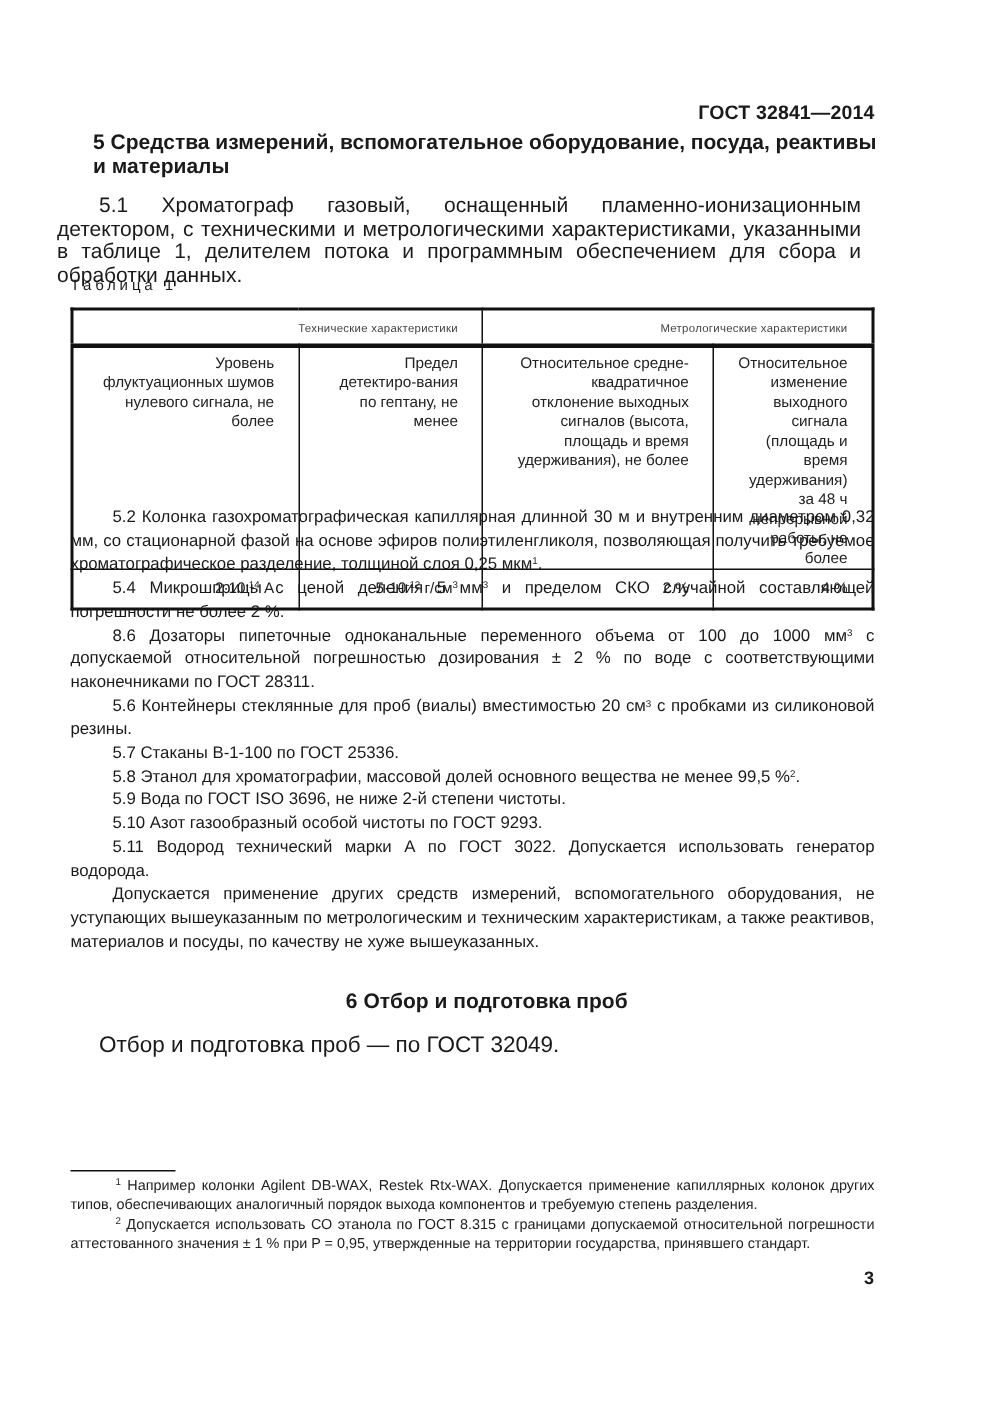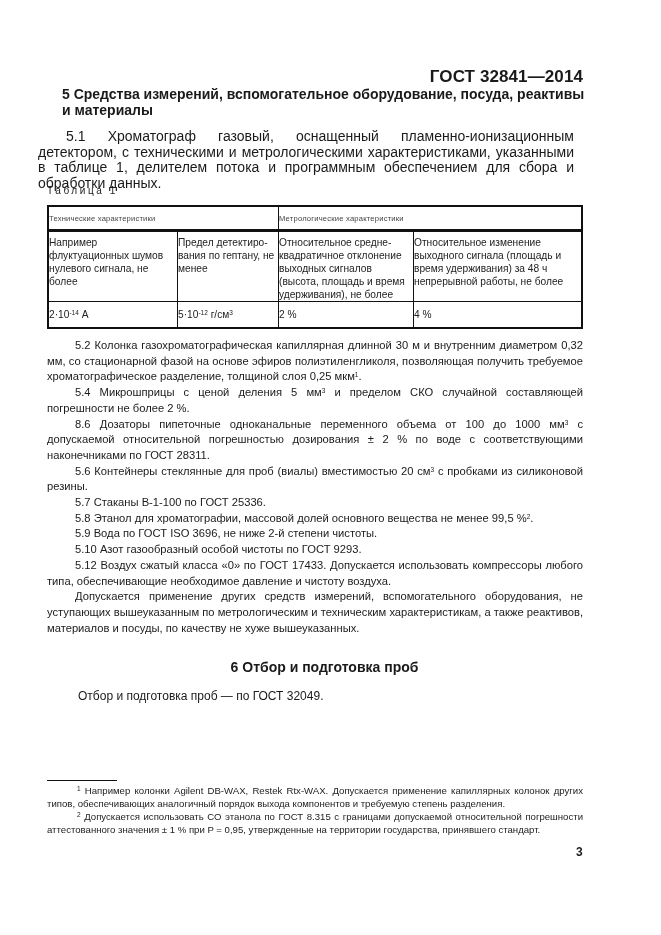--- a/index.html
+++ b/index.html
@@ -2,21 +2,21 @@
 <html><head>
 <meta charset="utf-8">
 <style>
   html, body { margin: 0; padding: 0; background: #ffffff; }
   body {
     width: 661px; height: 935px; position: relative; overflow: hidden;
     font-family: "Liberation Sans", sans-serif; color: #1a1a1a;
   }
   .doc-code {
     position: absolute; right: 78px; top: 67px;
-    font-size: 17px; font-weight: bold; letter-spacing: 0.1px;
+    font-size: 13px; font-weight: bold; letter-spacing: 0.1px;
   }
   .section-heading {
     position: absolute; left: 62px; width: 525px;
     font-size: 14px; font-weight: bold; line-height: 16px; margin: 0;
   }
   #h5 { top: 86px; }
   #h6 { top: 659px; text-align: center; }
   .para {
     position: absolute; left: 38px; width: 536px;
     font-size: 14px; line-height: 15.7px; text-align: justify; margin: 0;
@@ -25,36 +25,36 @@
   #p51 { top: 129px; }
   .table-caption {
     position: absolute; left: 47px; top: 185px;
     font-size: 10px; letter-spacing: 2.6px;
   }
   table.spec {
     position: absolute; left: 47px; top: 205px; width: 536px;
     border-collapse: collapse; font-size: 10.2px; line-height: 13px; color: #222;
   }
   table.spec td {
-    border: 1px solid #111; text-align: left; vertical-align: top; padding: 0 0; margin-top: 13px;
+    border: 1px solid #111; text-align: right; vertical-align: top; padding: 0 16px; margin-top: 13px;
   }
   table.spec { border: 2px solid #111; }
   table.spec tr.group td {
     height: 22px; vertical-align: middle; font-size: 7.6px; color: #444; letter-spacing: 0.2px;
     border-bottom: 3px solid #111;
   }
   table.spec tr.head td { height: 63px; padding-top: 4px; }
   table.spec tr.vals td { height: 25px; vertical-align: middle; border-top: 1.5px solid #111; }
   sup { font-size: 6.5px; vertical-align: top; position: relative; top: -2px; }
   .body-list { position: absolute; left: 47px; top: 338px; width: 536px; }
   .body-list p {
     margin: 0; font-size: 11.2px; line-height: 15.7px; text-align: justify;
   }
   .body-list p .ind { display: inline-block; width: 28px; }
-  #p6 { top: 689px; font-size: 12px; left: 78px; }
+  #p6 { top: 689px; font-size: 15px; left: 66px; }
   .fn-rule {
     position: absolute; left: 47px; top: 780px; width: 70px; height: 0;
     border-top: 1px solid #111;
   }
   .footnotes { position: absolute; left: 47px; top: 784px; width: 536px; }
   .footnotes p {
     margin: 0; font-size: 9.6px; line-height: 13px; text-align: justify; color: #222;
   }
   .footnotes p .ind { display: inline-block; width: 30px; }
   .page-num {
@@ -72,21 +72,21 @@
 
 <div class="table-caption">Таблица 1</div>
 
 <table class="spec">
   <tbody>
       <tr class="group">
     <td colspan="2">Технические характеристики</td>
     <td colspan="2">Метрологические характеристики</td>
   </tr>
   <tr class="head">
-    <td style="width:128px">Например флуктуационных шумов нулевого сигнала, не более</td>
+    <td style="width:128px">Уровень флуктуационных шумов нулевого сигнала, не более</td>
     <td style="width:100px">Предел детектиро-вания по гептану, не менее</td>
     <td style="width:134px">Относительное средне-квадратичное отклонение выходных сигналов (высота, площадь и время удерживания), не более</td>
     <td>Относительное изменение выходного сигнала (площадь и время удерживания) за 48 ч непрерывной работы, не более</td>
   </tr>
   <tr class="vals">
     <td><span>2·10</span><sup>-14</sup><span> А</span></td>
     <td><span>5·10</span><sup>-12</sup><span> г/см</span><sup>3</sup></td>
     <td><span>2 %</span></td>
     <td><span>4 %</span></td>
   </tr>
@@ -95,21 +95,21 @@
 
 <div class="body-list">
   <p><span class="ind"></span><span>5.2 Колонка газохроматографическая капиллярная длинной 30 м и внутренним диаметром 0,32 мм, со стационарной фазой на основе эфиров полиэтиленгликоля, позволяющая получить требуемое хроматографическое разделение, толщиной слоя 0,25 мкм</span><sup>1</sup><span>.</span></p>
   <p><span class="ind"></span><span>5.4 Микрошприцы с ценой деления 5 мм</span><sup>3</sup><span> и пределом СКО случайной составляющей погрешности не более 2 %.</span></p>
   <p><span class="ind"></span><span>8.6 Дозаторы пипеточные одноканальные переменного объема от 100 до 1000 мм</span><sup>3</sup><span> с допускаемой относительной погрешностью дозирования ± 2 % по воде с соответствующими наконечниками по ГОСТ 28311.</span></p>
   <p><span class="ind"></span><span>5.6 Контейнеры стеклянные для проб (виалы) вместимостью 20 см</span><sup>3</sup><span> с пробками из силиконовой резины.</span></p>
   <p><span class="ind"></span><span>5.7 Стаканы В-1-100 по ГОСТ 25336.</span></p>
   <p><span class="ind"></span><span>5.8 Этанол для хроматографии, массовой долей основного вещества не менее 99,5 %</span><sup>2</sup><span>.</span></p>
   <p><span class="ind"></span><span>5.9 Вода по ГОСТ ISO 3696, не ниже 2-й степени чистоты.</span></p>
   <p><span class="ind"></span><span>5.10 Азот газообразный особой чистоты по ГОСТ 9293.</span></p>
-  <p><span class="ind"></span><span>5.12 Воздух сжатый класса «0» по ГОСТ 17433. Допускается использовать компрессоры любого типа, обеспечивающие необходимое давление и чистоту воздуха.</span></p>
+  <p><span class="ind"></span><span>5.11 Водород технический марки А по ГОСТ 3022. Допускается использовать генератор водорода.</span></p>
   <p><span class="ind"></span><span>Допускается применение других средств измерений, вспомогательного оборудования, не уступающих вышеуказанным по метрологическим и техническим характеристикам, а также реактивов, материалов и посуды, по качеству не хуже вышеуказанных.</span></p>
 </div>
 
 <h2 id="h6" class="section-heading">6 Отбор и подготовка проб</h2>
 
 <p id="p6" class="para">Отбор и подготовка проб — по ГОСТ 32049.</p>
 
 <div class="fn-rule"></div>
 
 <div class="footnotes">

